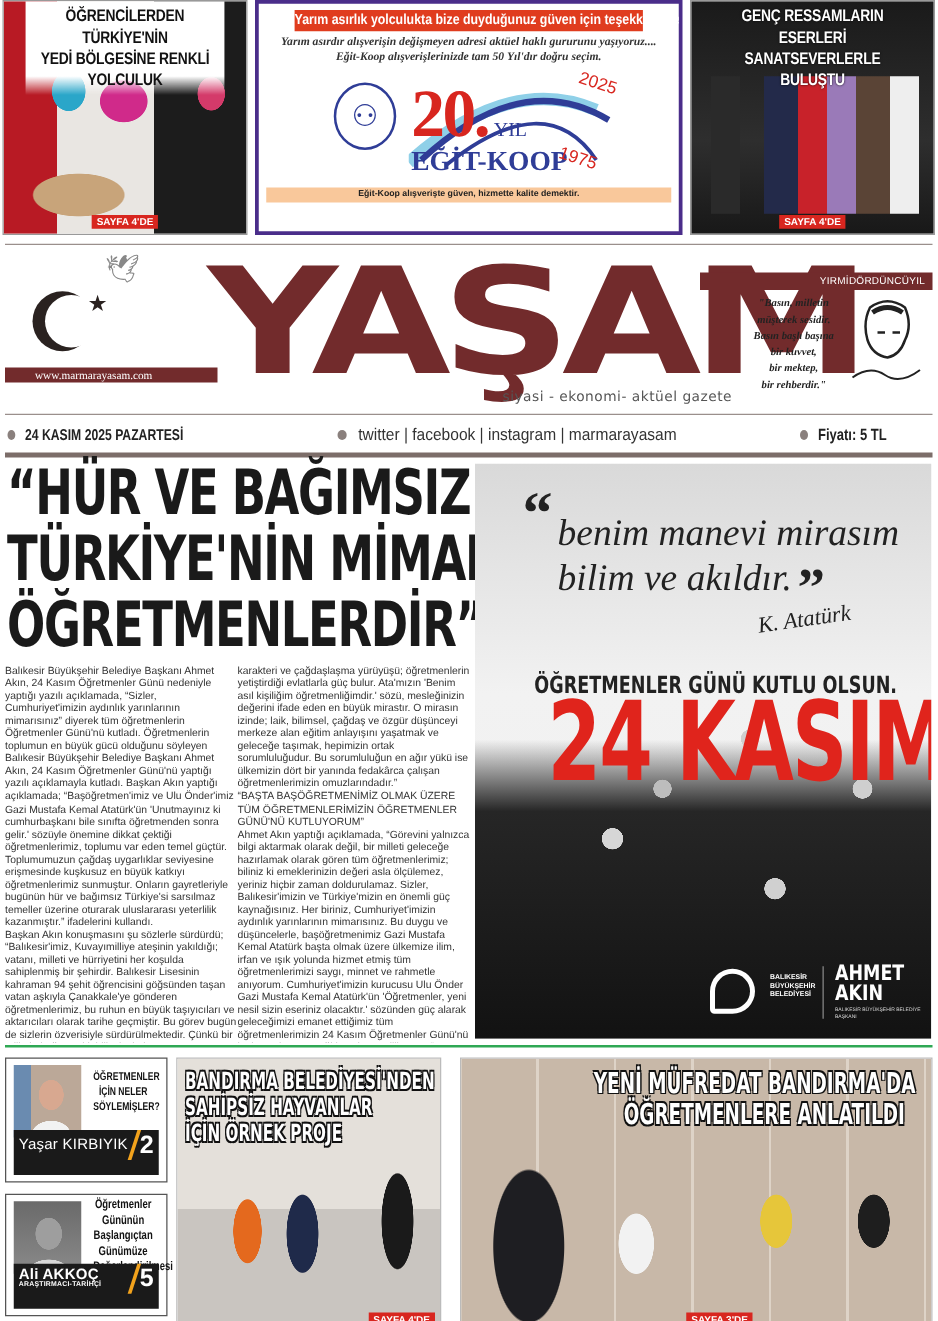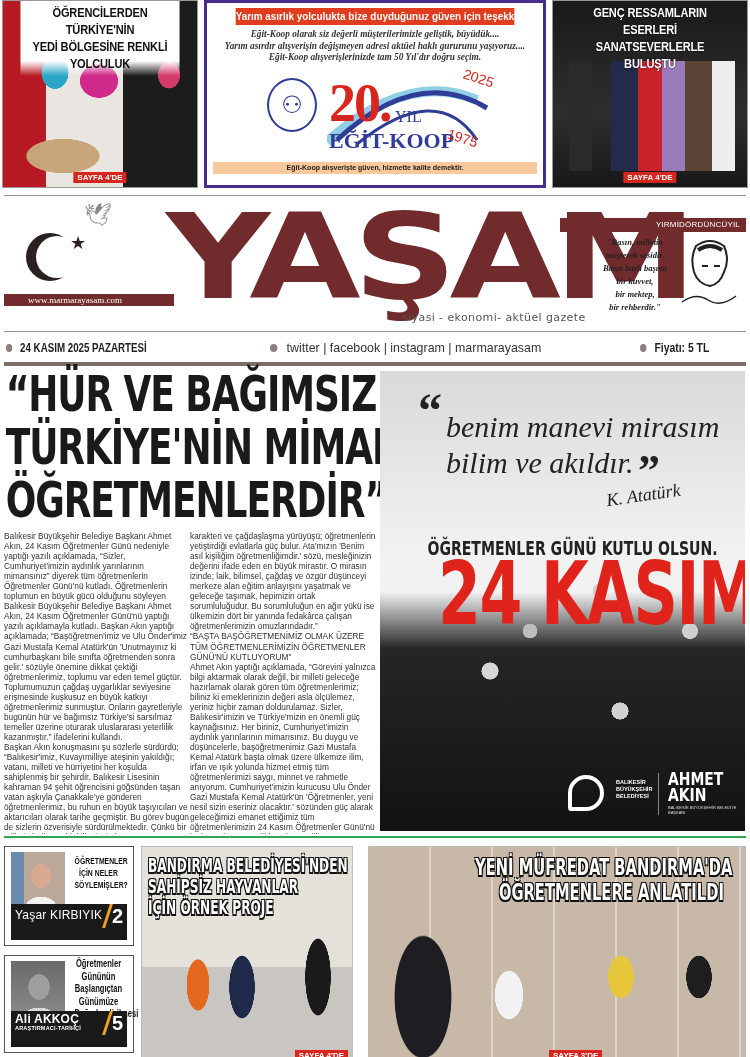--- a/index.html
+++ b/index.html
@@ -200,21 +200,20 @@
   <div class="teaser-title">
     <div>ÖĞRENCİLERDEN TÜRKİYE'NİN</div>
     <div>YEDİ BÖLGESİNE RENKLİ YOLCULUK</div>
   </div>
   <div class="sayfa">SAYFA 4'DE</div>
 </div>
 
 <div class="teaser t2">
   <div class="ad-banner">Yarım asırlık yolculukta bize duyduğunuz güven için teşekkür ederiz...</div>
   <div class="ad-lines">
-    <div>Eğit-Koop olarak siz değerli müşterilerimizle geliştik, büyüdük....</div>
     <div>Yarım asırdır alışverişin değişmeyen adresi aktüel haklı gururunu yaşıyoruz....</div>
     <div>Eğit-Koop alışverişlerinizde tam 50 Yıl'dır doğru seçim.</div>
   </div>
   <div class="ad-logo">
     <div class="ad-emblem">⚇</div>
     <svg class="ad-swoosh" viewBox="0 0 170 80">
       <path d="M0 72 Q80 0 150 30" stroke="#8fd0e8" stroke-width="10" fill="none"></path>
       <path d="M10 70 Q90 -4 160 38" stroke="#2f3d97" stroke-width="5" fill="none"></path>
       <path d="M30 74 Q110 10 150 70" stroke="#2f3d97" stroke-width="3" fill="none"></path>
     </svg>

